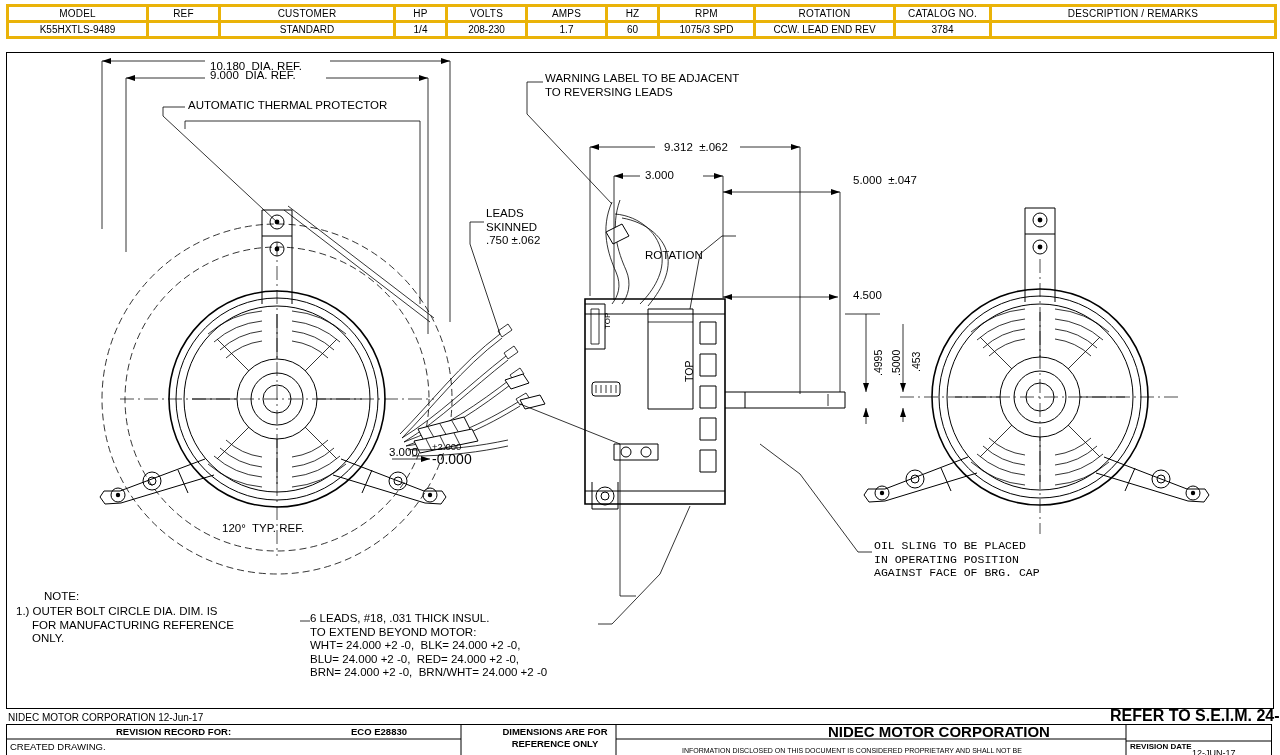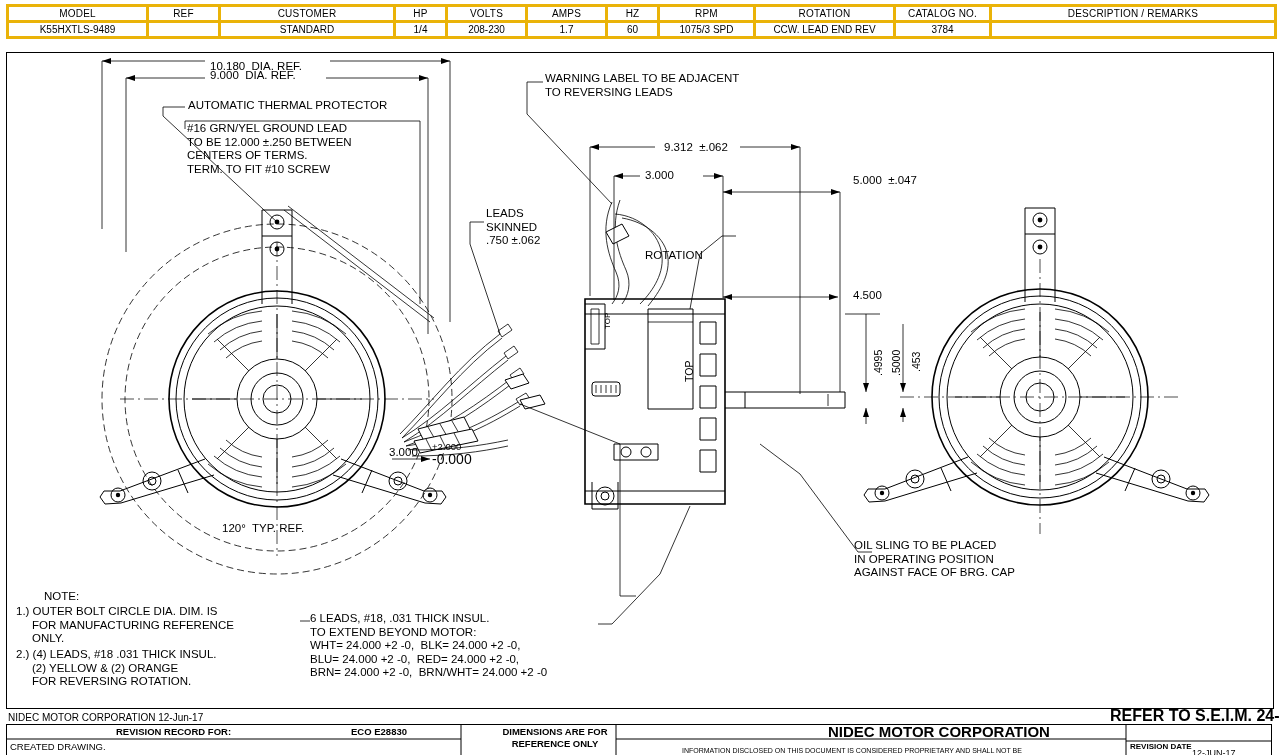--- a/index.html
+++ b/index.html
@@ -370,24 +370,20 @@
       <path class="ln-thin" d="M872 548 L858 548 L800 470 L760 440"></path>
 
       <path class="ln-thin" d="M598 620 L612 620 L660 570 L690 502"></path>
       <path class="ln-thin" d="M300 617 L310 617"></path>
     </g>
   </svg>
 
   <div class="ann" style="left:210px;top:56px;">10.180  DIA. REF.</div>
   <div class="ann" style="left:210px;top:65px;">9.000  DIA. REF.</div>
   <div class="ann" style="left:188px;top:95px;">AUTOMATIC THERMAL PROTECTOR</div>
-  <div class="ann" style="left:187px;top:118px;">#16 GRN/YEL GROUND LEAD
-TO BE 12.000 ±.250 BETWEEN
-CENTERS OF TERMS.
-TERM. TO FIT #10 SCREW</div>
   <div class="ann" style="left:486px;top:203px;">LEADS
 SKINNED
 .750 ±.062</div>
   <div class="ann" style="left:545px;top:68px;">WARNING LABEL TO BE ADJACENT
 TO REVERSING LEADS</div>
   <div class="ann" style="left:645px;top:245px;">ROTATION</div>
 
   <div class="ann" style="left:664px;top:137px;">9.312  ±.062</div>
   <div class="ann" style="left:645px;top:165px;">3.000</div>
   <div class="ann" style="left:853px;top:170px;">5.000  ±.047</div>
@@ -397,36 +393,33 @@
   <div class="ann sm rot" style="left:890px;top:372px;transform:rotate(-90deg);">.5000</div>
   <div class="ann sm rot" style="left:910px;top:368px;transform:rotate(-90deg);">.453</div>
   <div class="ann sm rot" style="left:683px;top:378px;transform:rotate(-90deg);">TOP</div>
   <div class="ann sm rot" style="left:602px;top:325px;transform:rotate(-90deg);font-size:8px;">TOP</div>
 
   <div class="ann" style="left:389px;top:442px;">3.000</div>
   <div class="ann sm" style="left:432px;top:437px;font-size:9.5px;">+2.000</div>
   <div class="ann sm" style="left:432px;top:449px;font-size:14px;">-0.000</div>
   <div class="ann" style="left:222px;top:518px;">120°  TYP. REF.</div>
 
-  <div class="ann" style="left:854px;top:535px;">OIL SLING TO BE PLACED
+  <div class="ann" style="left:874px;top:535px;font-family:Liberation Mono, monospace;">OIL SLING TO BE PLACED
 IN OPERATING POSITION
 AGAINST FACE OF BRG. CAP</div>
   <div class="ann" style="left:310px;top:608px;">6 LEADS, #18, .031 THICK INSUL.
 TO EXTEND BEYOND MOTOR:
 WHT= 24.000 +2 -0,  BLK= 24.000 +2 -0,
 BLU= 24.000 +2 -0,  RED= 24.000 +2 -0,
 BRN= 24.000 +2 -0,  BRN/WHT= 24.000 +2 -0</div>
 
   <div class="ann" style="left:16px;top:586px;font-weight:normal;padding-left:28px;">NOTE:</div>
   <div class="ann" style="left:16px;top:601px;">1.) OUTER BOLT CIRCLE DIA. DIM. IS
      FOR MANUFACTURING REFERENCE
      ONLY.</div>
-  <div class="ann" style="left:16px;top:644px;">2.) (4) LEADS, #18 .031 THICK INSUL.
-     (2) YELLOW &amp; (2) ORANGE
-     FOR REVERSING ROTATION.</div>
 
   <div class="ann" style="left:1110px;top:705px;font-size:16px;font-weight:bold;">REFER TO S.E.I.M. 24-1</div>
   <div class="ann sm" style="left:8px;top:708px;font-size:10px;">NIDEC MOTOR CORPORATION 12-Jun-17</div>
 
   <div class="title-block">
     <svg width="1266" height="47" viewBox="0 0 1266 47" style="position:absolute;left:0;top:14px;">
       <rect x="0.5" y="0.5" width="1265" height="33" class="ln"></rect>
       <path class="ln" d="M455 0.5 L455 34 M610 0.5 L610 34 M1120 0.5 L1120 34"></path>
       <path class="ln" d="M0.5 15 L455 15 M610 15 L1120 15 M1120 17 L1265 17"></path>
     </svg>

